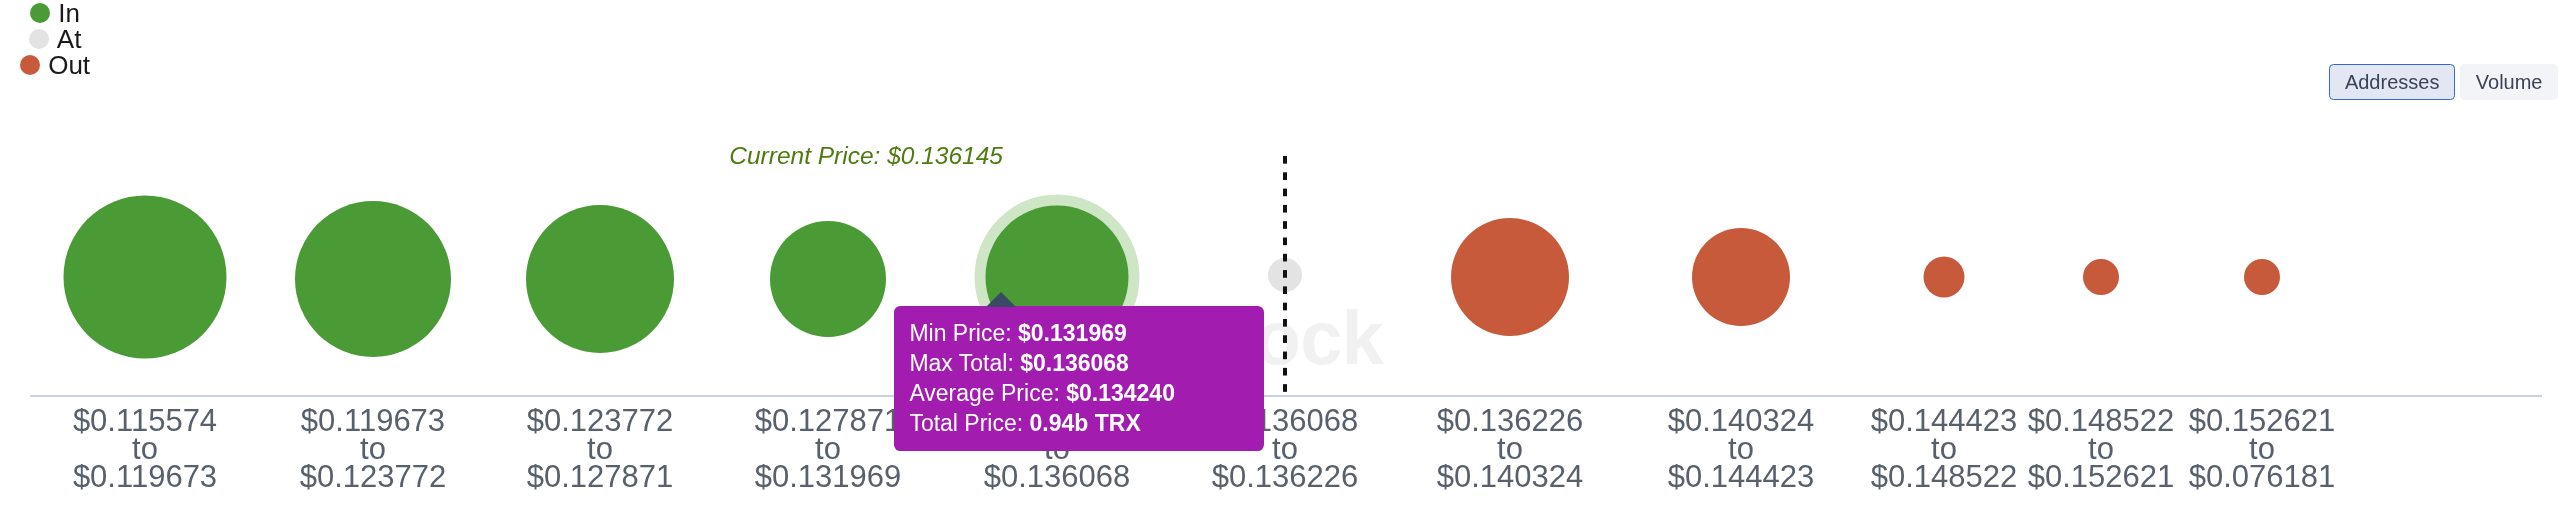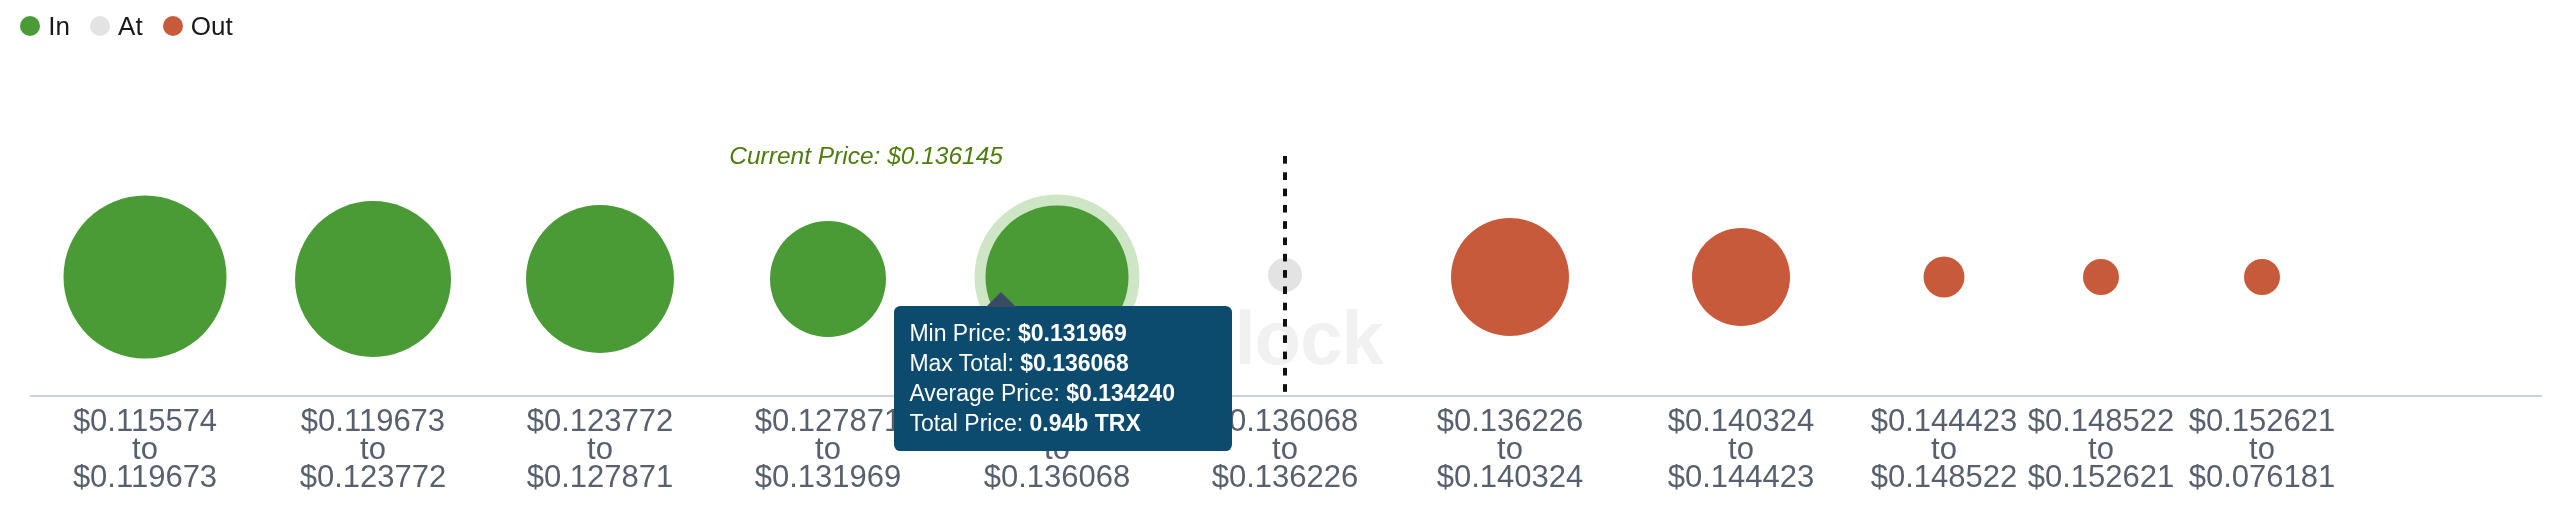--- a/index.html
+++ b/index.html
@@ -21,20 +21,21 @@
 
   
   #legend {
     position: absolute;
     left: 20px;
     top: 0px;
     height: 51px;
     display: flex;
     align-items: center;
     gap: 0px;
+    flex-direction: column;
   }
   .legend-item {
     display: flex;
     align-items: center;
     margin-right: 20px;
     cursor: pointer;
   }
   .legend-dot {
     width: 20px;
     height: 20px;
@@ -159,22 +160,22 @@
     line-height: 28px;
     white-space: nowrap;
     user-select: none;
   }
 
   
   #tooltip {
     position: absolute;
     left: 894px;
     top: 306px;
-    width: 338px;
-    background: #0c4a6e;
+    width: 370px;
+    background: #a21caf;
     border-radius: 6.4px;
     padding: 11.8px 15.4px 13.6px 15.4px;
     box-sizing: border-box;
     color: #ffffff;
     font-size: 23px;
     line-height: 30px;
     z-index: 40;
   }
   #tooltip-arrow {
     position: absolute;
@@ -204,20 +205,24 @@
       <div class="legend-item">
         <span class="legend-dot" style="background: rgb(227, 227, 227);"></span>
         <span class="legend-label">At</span>
       </div>
       <div class="legend-item">
         <span class="legend-dot" style="background: rgb(199, 90, 58);"></span>
         <span class="legend-label">Out</span>
       </div>
     </div>
 
+  <div id="toggle-group">
+    <div class="toggle-btn active" id="toggle-addresses">Addresses</div>
+    <div class="toggle-btn" id="toggle-volume">Volume</div>
+  </div>
 
   <div id="plot">
 
     <div id="watermark">TheBlock</div>
 
     <div id="bubbles-layer">
         <div class="bubble" style="width: 163px; height: 163px; left: 145px; top: 277px; background: rgb(74, 154, 54);"></div>
         <div class="bubble" style="width: 156px; height: 156px; left: 373px; top: 279px; background: rgb(74, 154, 54);"></div>
         <div class="bubble" style="width: 148px; height: 148px; left: 600px; top: 279px; background: rgb(74, 154, 54);"></div>
         <div class="bubble" style="width: 116px; height: 116px; left: 828px; top: 279px; background: rgb(74, 154, 54);"></div>

